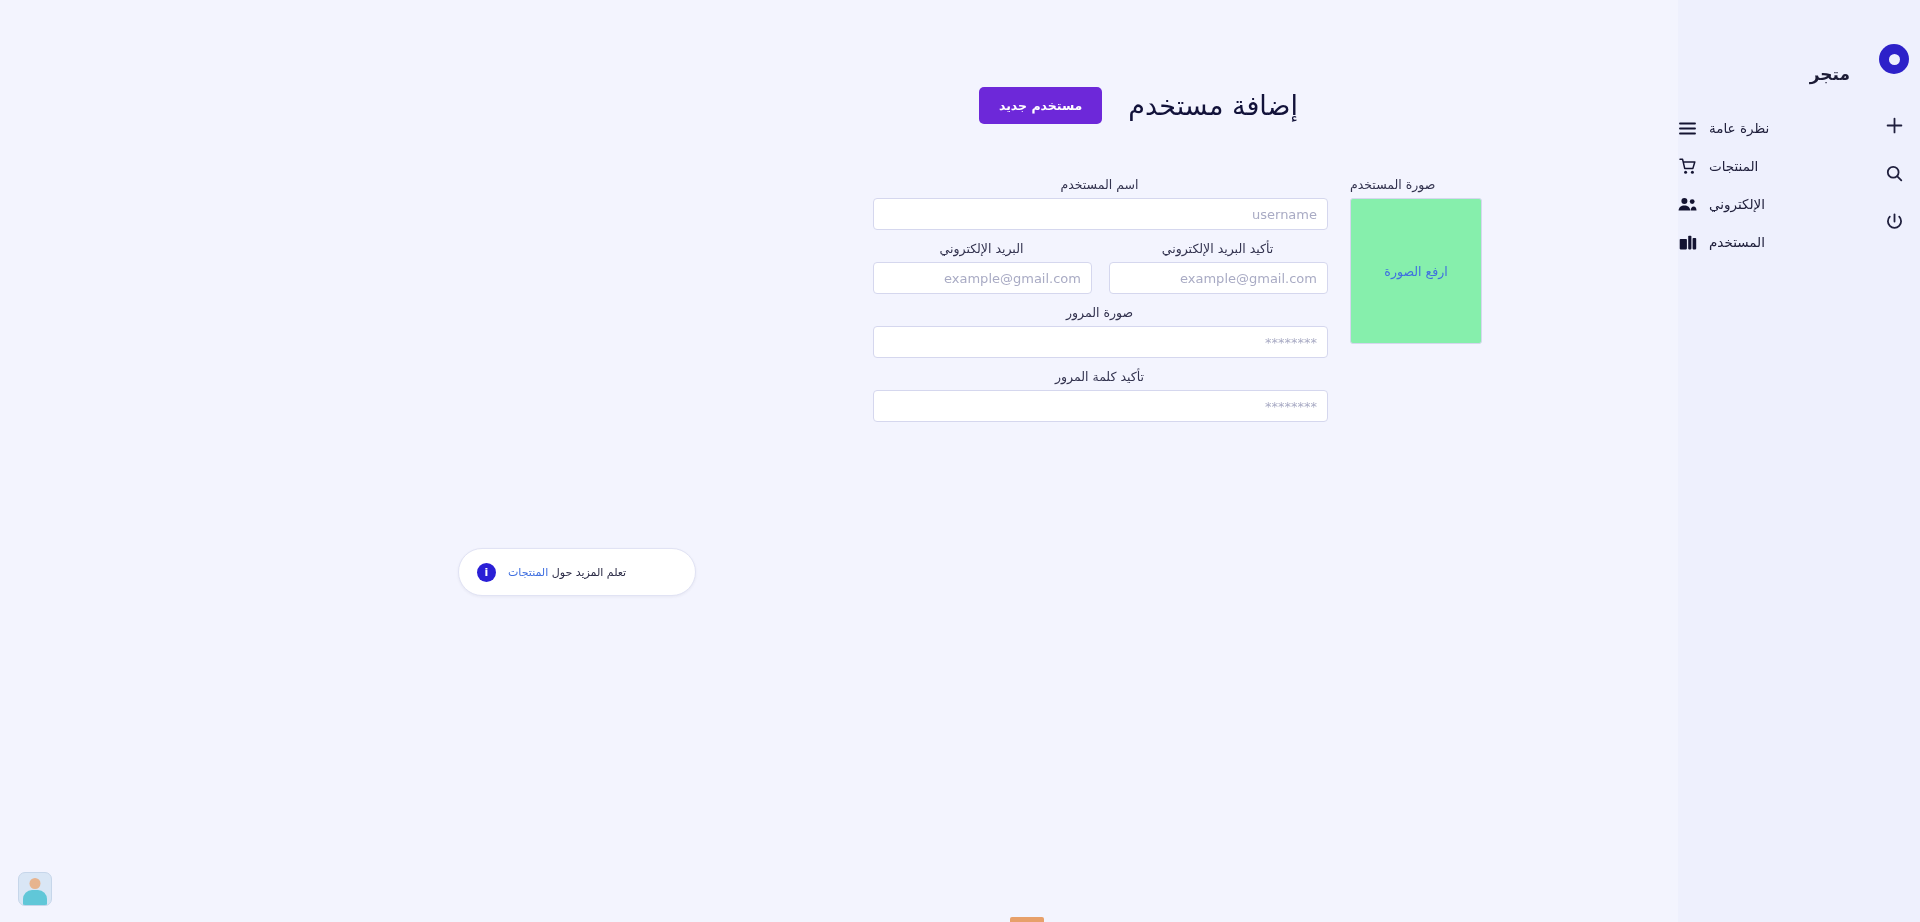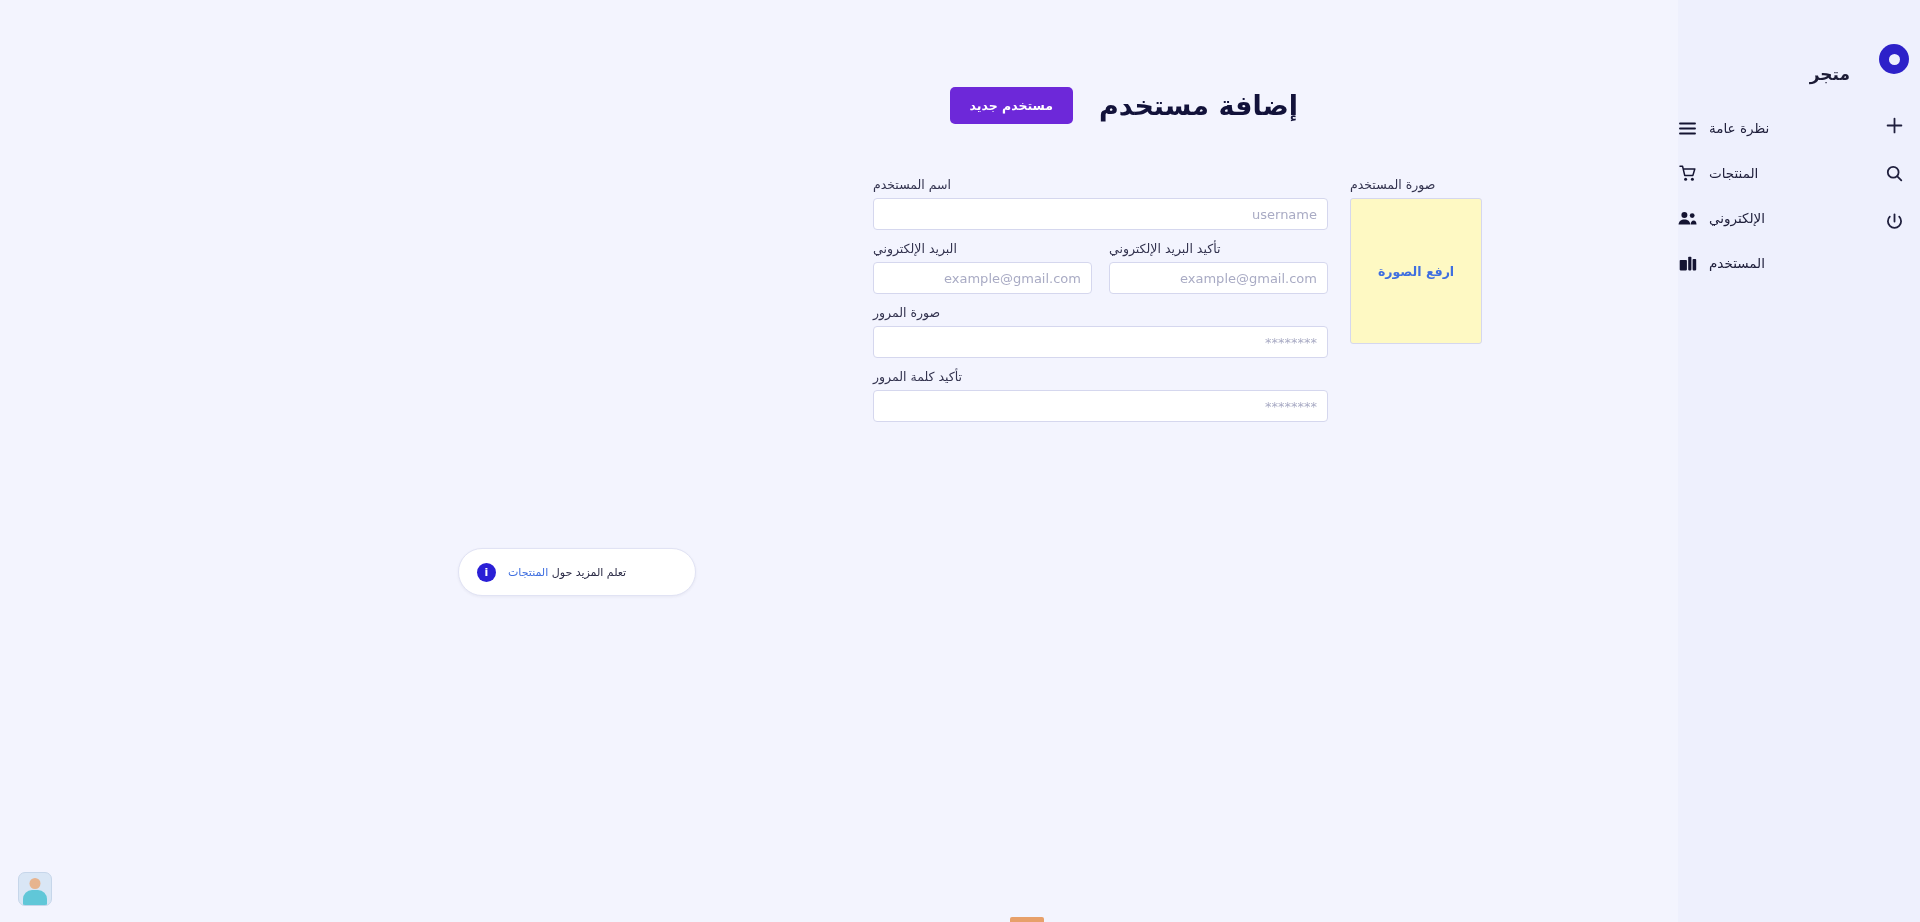--- a/index.html
+++ b/index.html
@@ -66,21 +66,21 @@
     padding: 0 18px 0 0;
     height: 34px;
     margin-bottom: 26px;
   }
   .brand-title {
     font-size: 17px;
     font-weight: bold;
     color: #1b1b35;
     letter-spacing: .2px;
   }
-  .nav { display: flex; flex-direction: column; gap: 23px; padding-right: 4px; }
+  .nav { display: flex; flex-direction: column; gap: 16px; padding-right: 4px; }
   .nav-item {
     display: flex;
     flex-direction: row;
     align-items: center;
     justify-content: flex-start;
     gap: 12px;
     padding: 0 18px 0 0;
     height: 22px;
     cursor: pointer;
     color: #20203c;
@@ -112,21 +112,21 @@
     flex-direction: row;
     align-items: center;
     gap: 26px;
     padding: 72px 60px 0 0;
     justify-content: flex-start;
     padding-right: 0;
     margin-right: 380px;
   }
   .page-title {
     font-size: 27px;
-    font-weight: bold;
+    font-weight: normal;
     color: #12123a;
     white-space: nowrap;
   }
   .primary-btn {
     background: #6d28d9;
     color: #ffffff;
     border: none;
     border-radius: 5px;
     font-size: 12.5px;
     font-weight: bold;
@@ -149,21 +149,21 @@
   }
   .form-fields {
     width: 455px;
     display: flex;
     flex-direction: column;
   }
   .field-label {
     font-size: 12.5px;
     color: #33334f;
     margin: 0 2px 6px 0;
-    text-align: left;
+    text-align: center;
   }
   .txt {
     width: 100%;
     height: 32px;
     border: 1px solid #d5d7ee;
     border-radius: 4px;
     background: #ffffff;
     font-size: 13px;
     color: #1b1b33;
     padding: 0 10px;
@@ -186,25 +186,24 @@
   .avatar-label {
     font-size: 12.5px;
     color: #33334f;
     margin-bottom: 6px;
     text-align: left;
   }
   .avatar-box {
     width: 132px; height: 146px;
     border: 1px solid #d5d7ee;
     border-radius: 3px;
-    background: #fef9c3;
+    background: #86efac;
     display: flex;
     align-items: center;
     justify-content: center;
-    font-weight: bold;
   }
   .avatar-link {
     font-size: 12.5px;
     color: #3f6fe0;
     cursor: pointer;
   }
 
   
   .info-pill {
     position: absolute;

